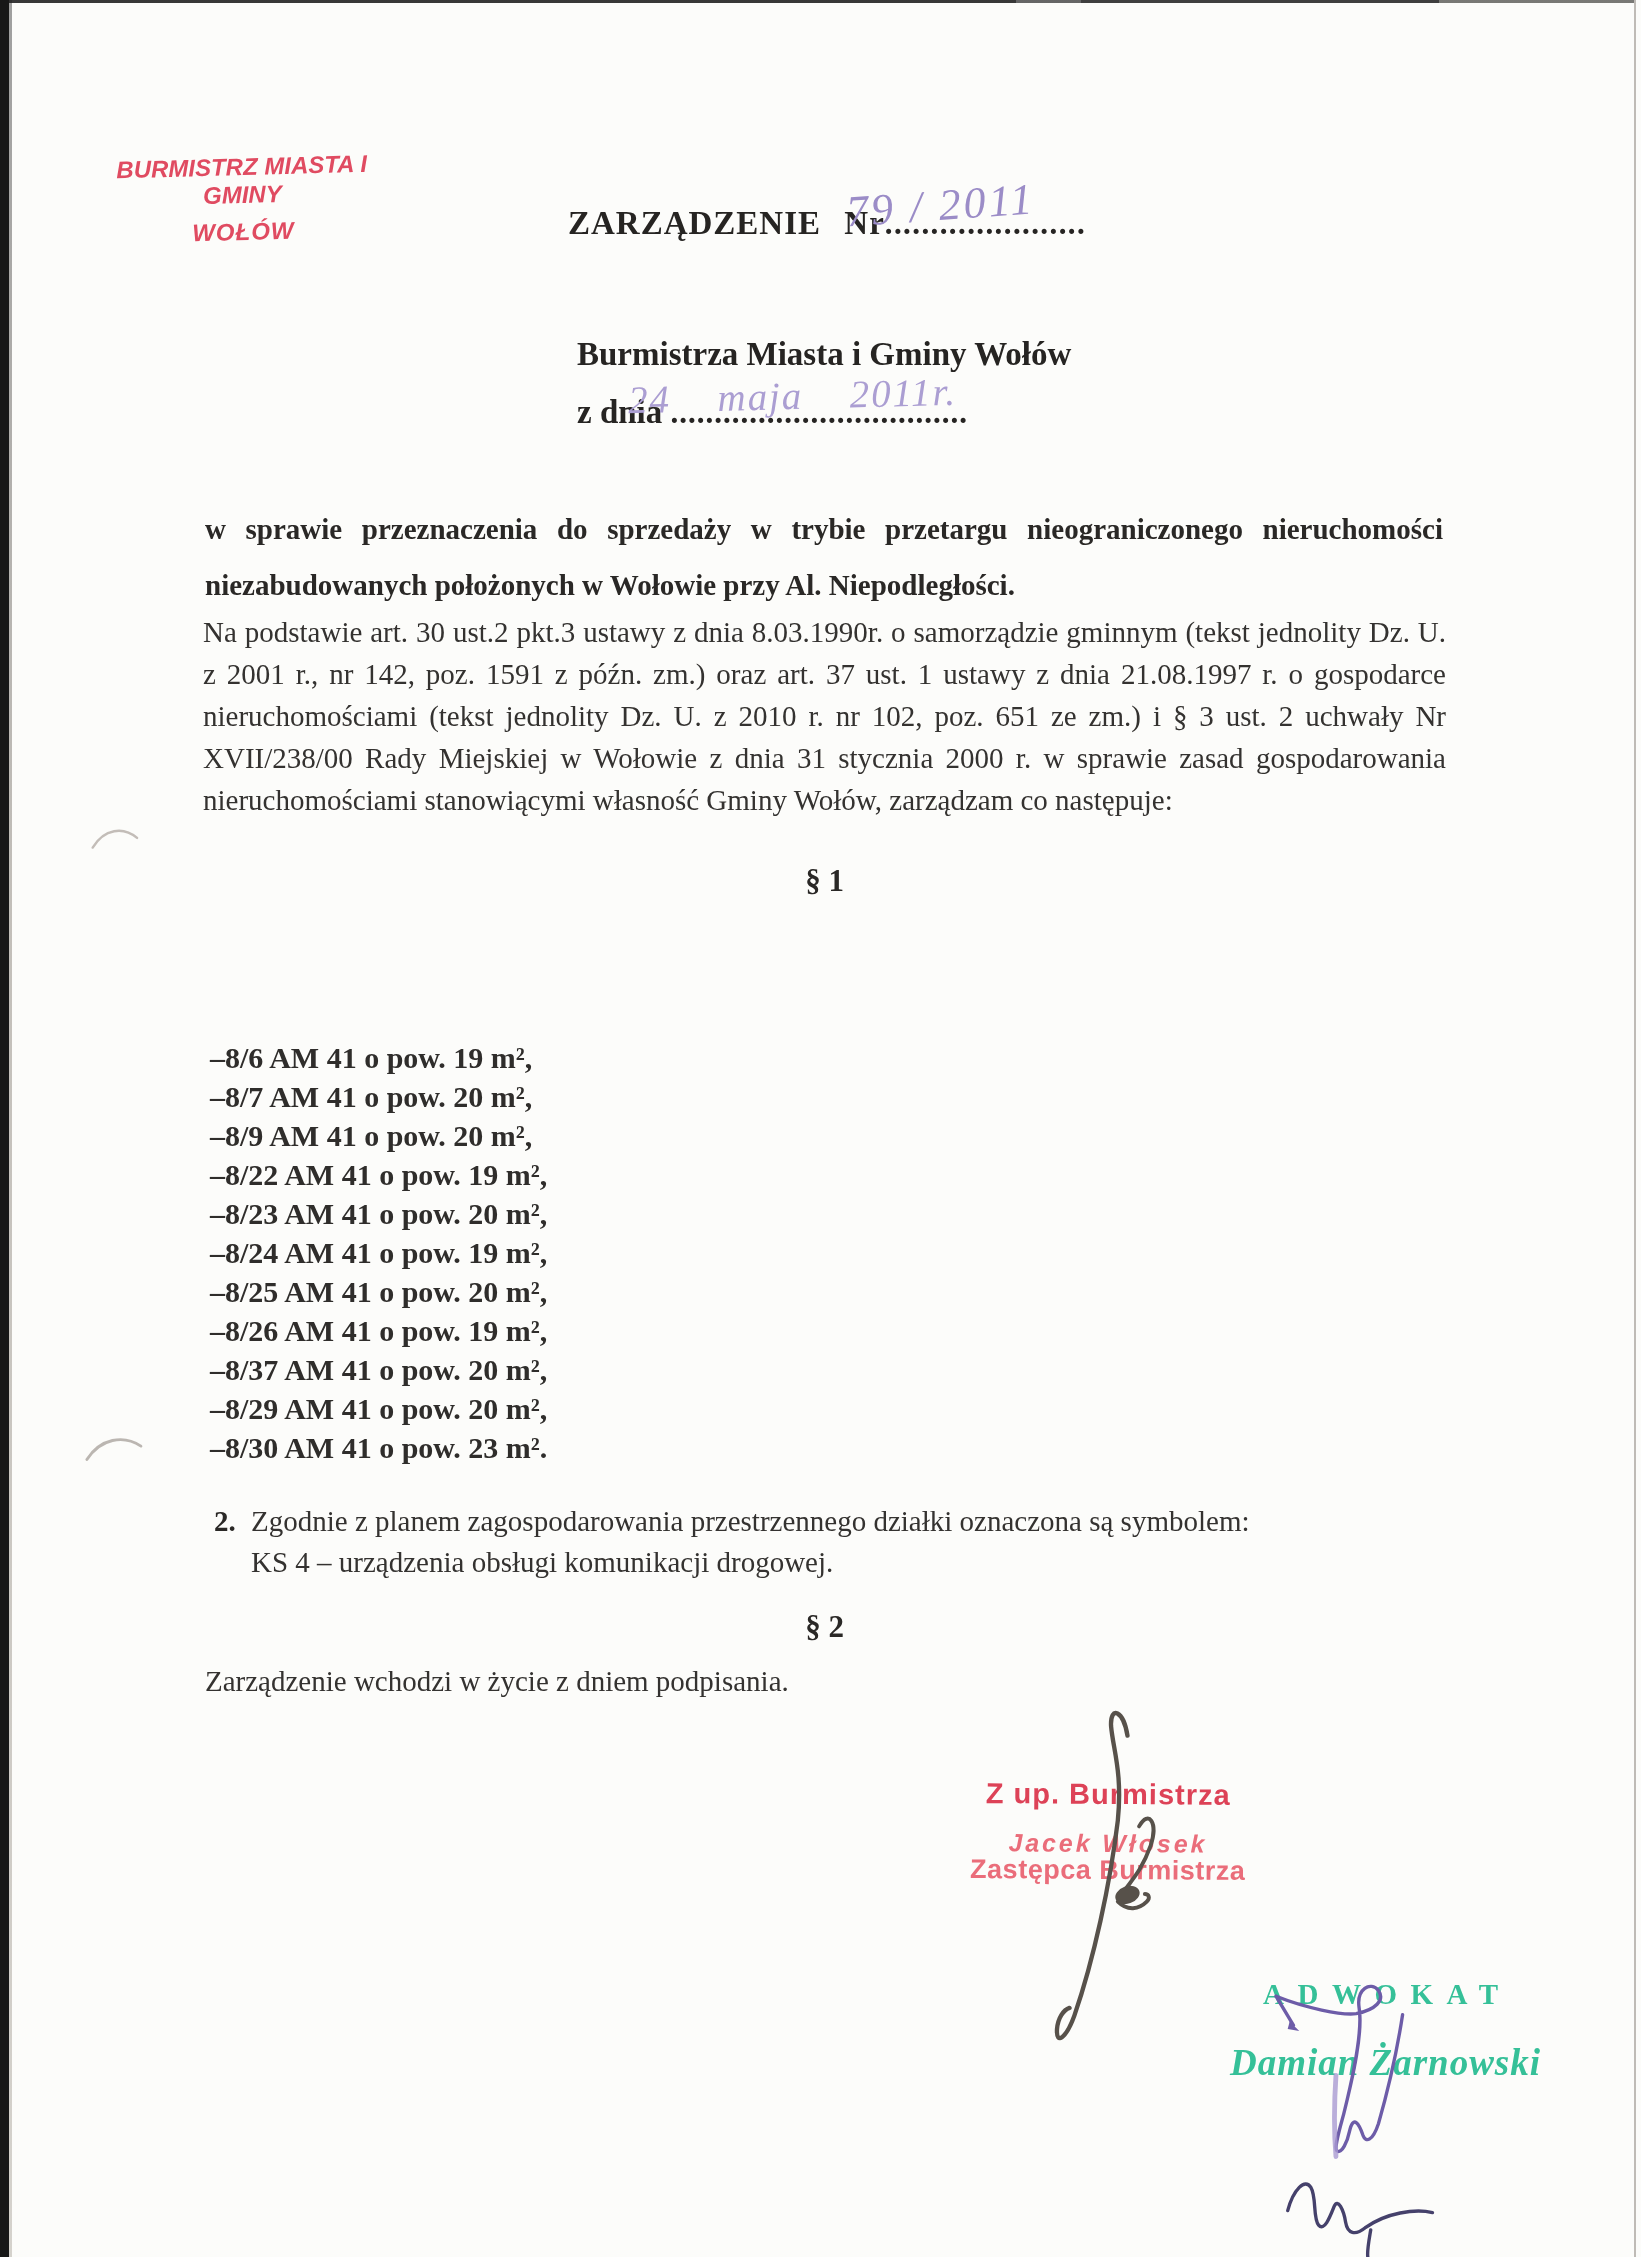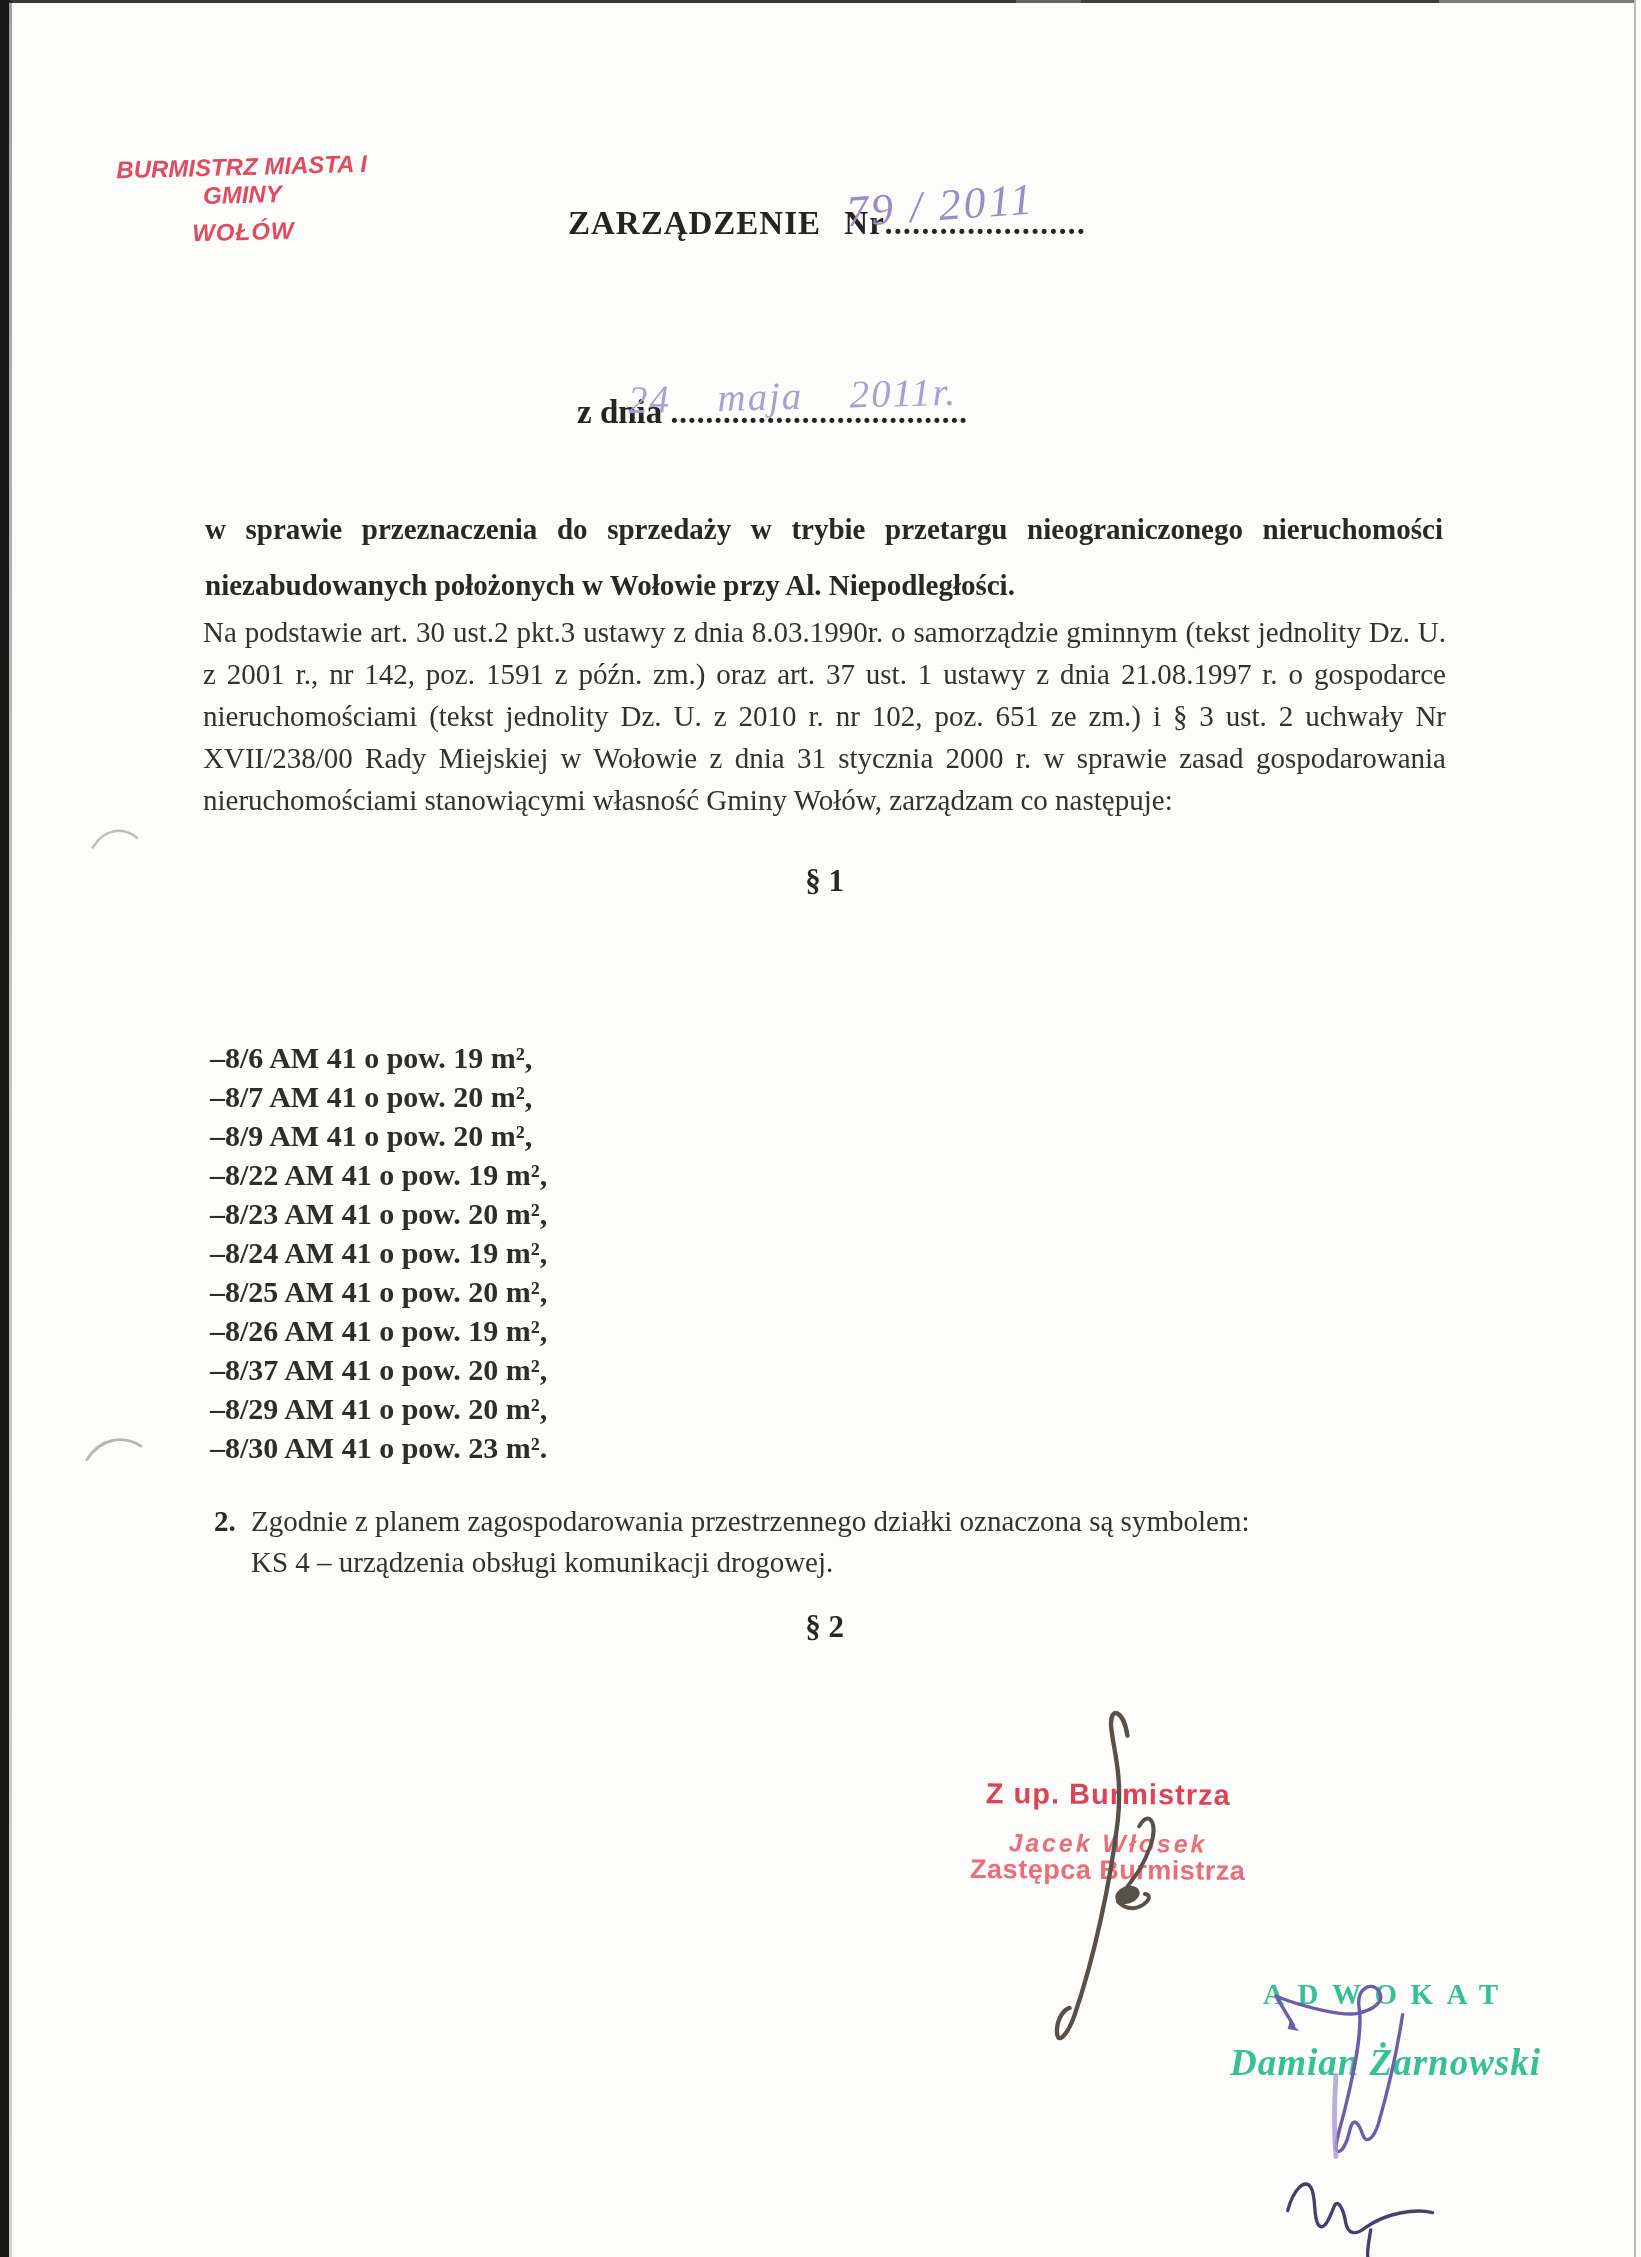--- a/index.html
+++ b/index.html
@@ -102,20 +102,21 @@
     <div class="hs1">BURMISTRZ MIASTA I GMINY</div>
     <div class="hs2">WOŁÓW</div>
   </div>
 
   <div class="title-row">
     <span class="t-word">ZARZĄDZENIE</span>
     <span class="t-word t-nr">Nr</span><span class="t-dots">......................</span>
   </div>
   <div class="hand-number">79 / 2011</div>
 
+  <div class="issuer-line">Burmistrza Miasta i Gminy Wołów</div>
 
   <div class="date-row">
     <span>z dnia </span><span class="d-dots">..................................</span>
   </div>
   <div class="hand-date">24 maja 2011r.</div>
 
   <div class="subject">w sprawie przeznaczenia do sprzedaży w trybie przetargu nieograniczonego nieruchomości niezabudowanych położonych  w Wołowie przy Al. Niepodległości.</div>
 
   <div class="legal">Na podstawie art. 30 ust.2 pkt.3 ustawy z dnia 8.03.1990r. o samorządzie gminnym (tekst jednolity Dz. U. z 2001 r., nr 142, poz. 1591 z późn. zm.)  oraz art. 37 ust. 1 ustawy z dnia 21.08.1997 r. o gospodarce nieruchomościami (tekst jednolity Dz. U. z 2010 r. nr 102, poz. 651 ze zm.) i § 3 ust. 2 uchwały Nr XVII/238/00 Rady Miejskiej w Wołowie z dnia 31 stycznia 2000 r. w sprawie zasad gospodarowania nieruchomościami stanowiącymi własność Gminy Wołów,  zarządzam co następuje:</div>
 
@@ -136,20 +137,21 @@
     <div>–8/30 AM 41 o pow. 23 m².</div>
   </div>
 
   <div class="item2">
     <span class="num">2.</span>
     <div>Zgodnie z planem zagospodarowania przestrzennego działki oznaczona  są symbolem:</div>
     <div>KS 4 – urządzenia obsługi komunikacji drogowej.</div>
   </div>
 
   <div class="s-heading s2">§ 2</div>
+  <div class="closing">Zarządzenie wchodzi w życie z dniem podpisania.</div>
 
   <div class="signoff-stamp">
     <div class="z1">Z up. Burmistrza</div>
     <div class="z2">Jacek Włosek</div>
     <div class="z3">Zastępca Burmistrza</div>
   </div>
 
   <div class="adv1">ADWOKAT</div>
   <div class="adv2">Damian Żarnowski</div>
 

